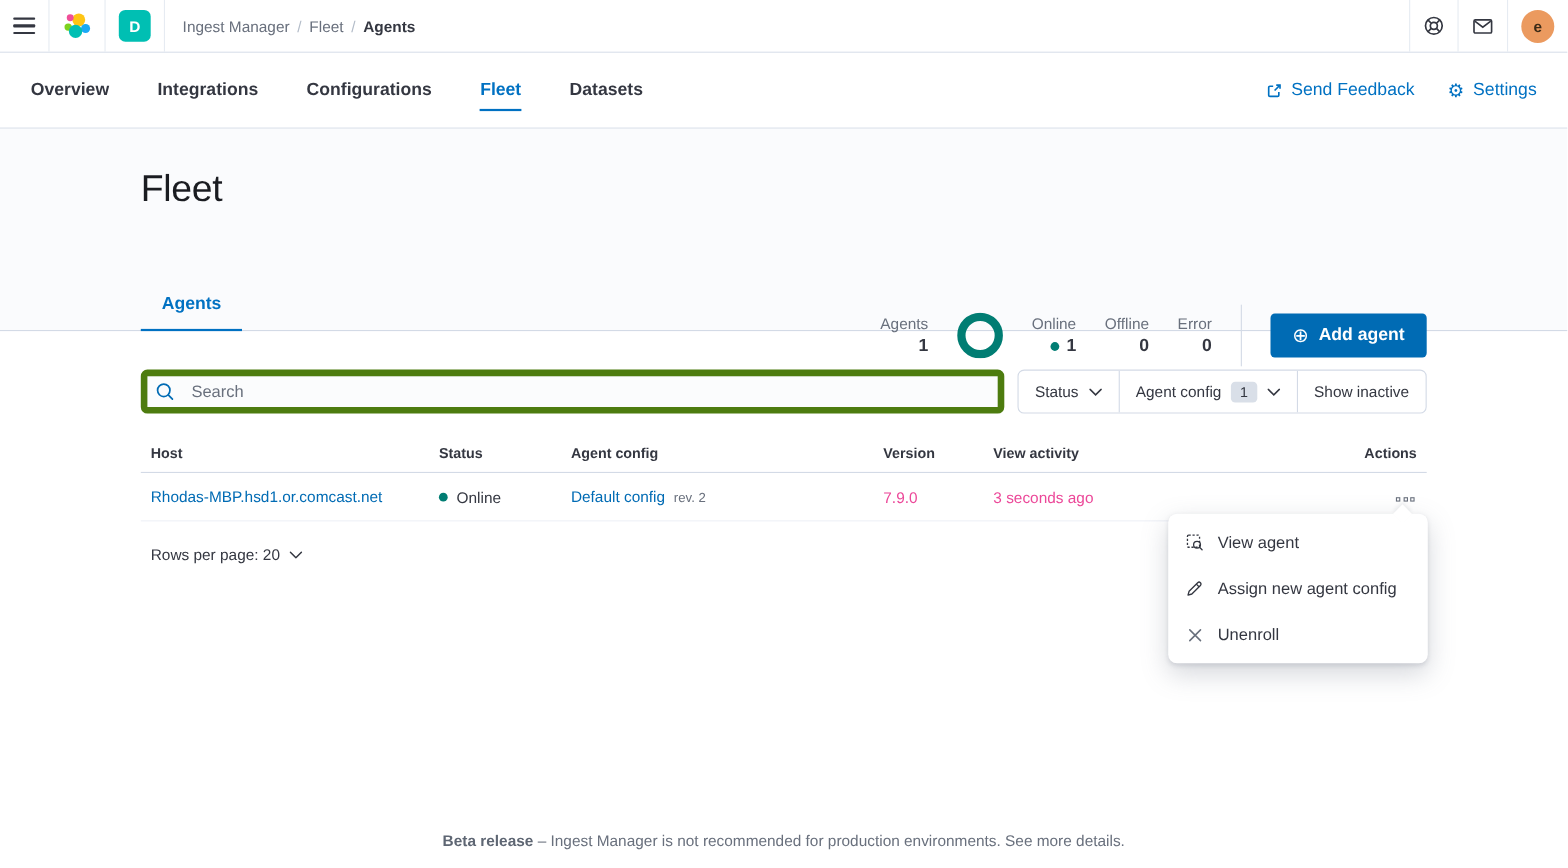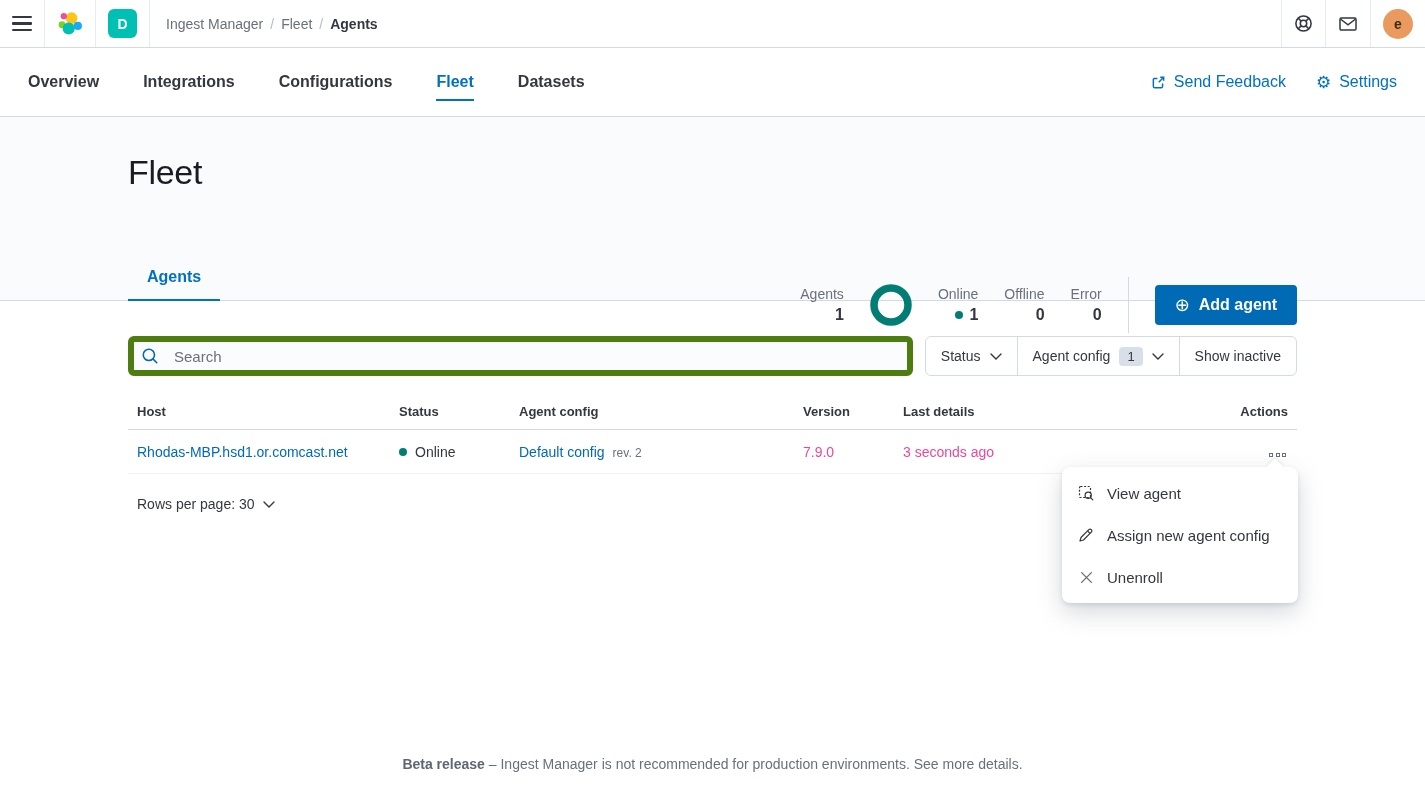--- a/index.html
+++ b/index.html
@@ -256,21 +256,21 @@
       </div>
     </div>
   </div>
 
   <div class="table">
     <div class="t-head">
       <div class="cell cell-host">Host</div>
       <div class="cell cell-status">Status</div>
       <div class="cell cell-config">Agent config</div>
       <div class="cell cell-version">Version</div>
-      <div class="cell cell-activity">Last details</div>
+      <div class="cell cell-activity">View activity</div>
       <div class="cell cell-actions">Actions</div>
     </div>
     <div class="t-row">
       <div class="cell-host">
         <a class="link">Rhodas-MBP.hsd1.or.comcast.net</a>
       </div>
       <div class="cell-status">
         <span class="status-wrap">
           <span class="dot"></span>
           <span>Online</span>
@@ -285,21 +285,21 @@
         <span class="boxes-btn">
             <i></i>
             <i></i>
             <i></i>
           </span>
       </div>
     </div>
   </div>
 
   <div class="rows-per-page">
-    <span>Rows per page: 30</span>
+    <span>Rows per page: 20</span>
     <svg width="12" height="7" viewBox="0 0 12 7" fill="none" stroke="#343741" stroke-width="1.4" stroke-linecap="round">
         <path d="M1 1l5 5 5-5"></path>
       </svg>
   </div>
 </div>
 
 <div class="popover">
   <div class="popover-arrow"></div>
   <div class="menu-item">
     <span class="mi-icon">

